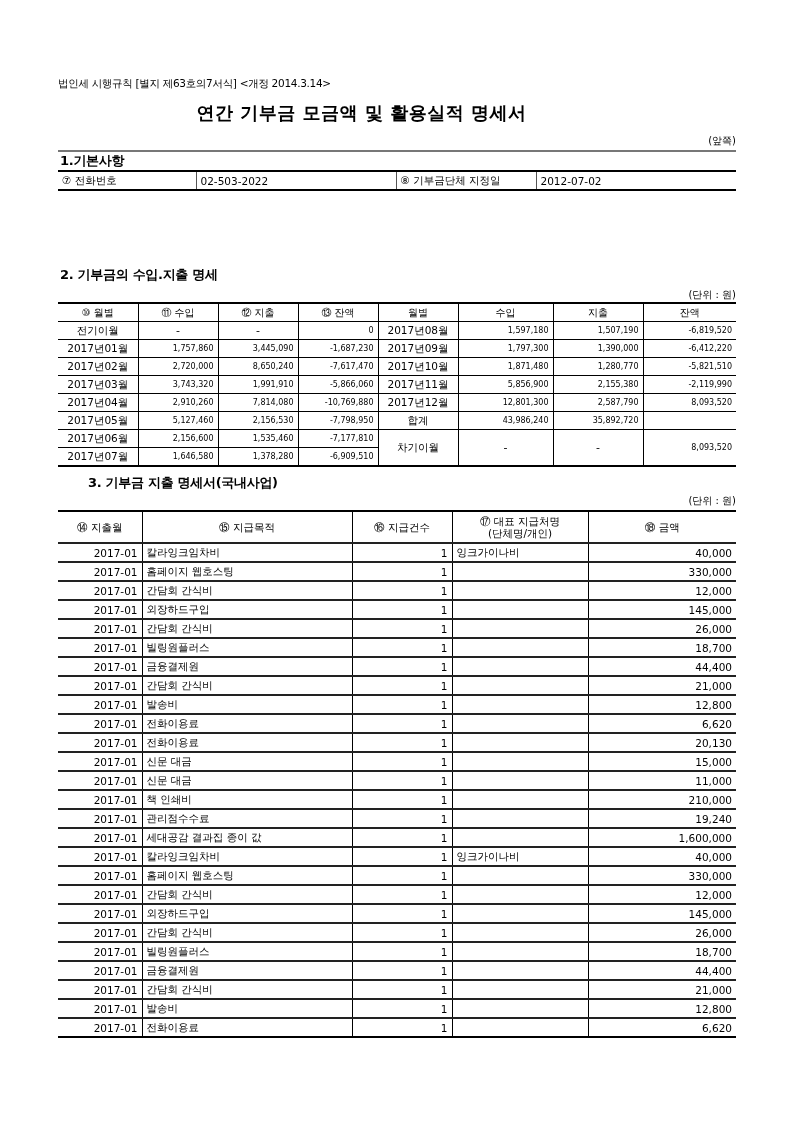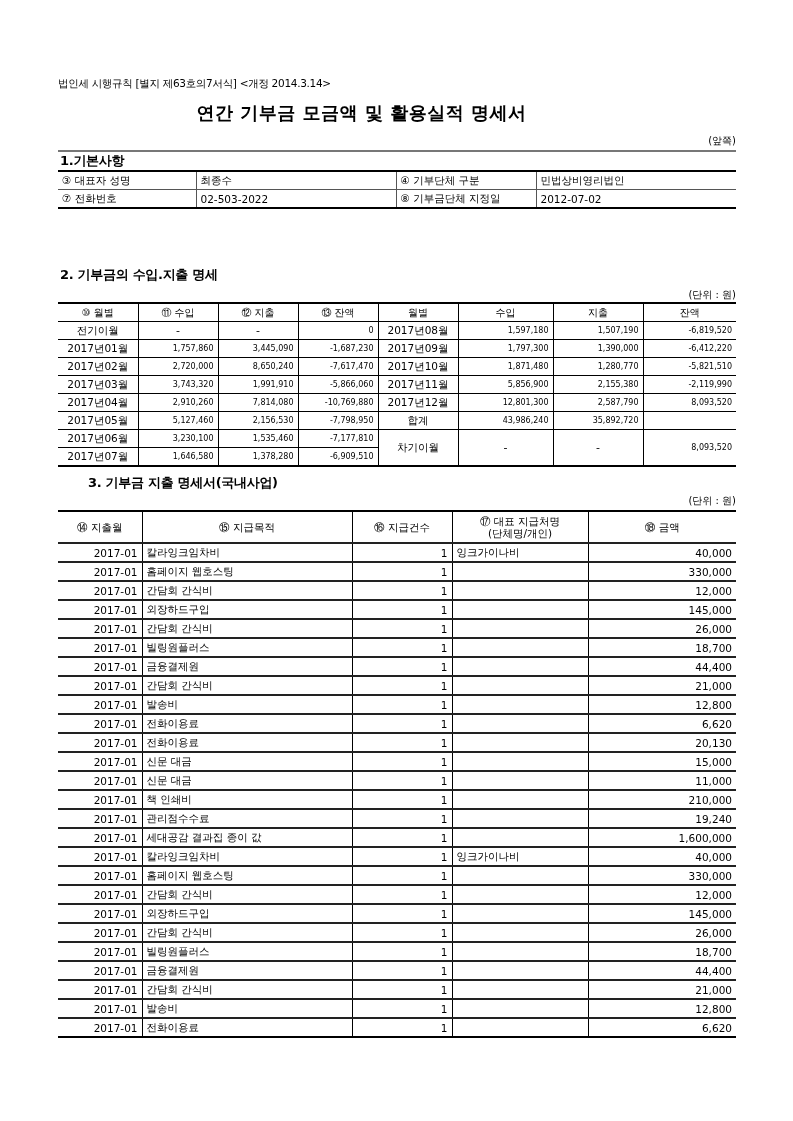--- a/index.html
+++ b/index.html
@@ -49,26 +49,20 @@
 <div class="s1-top"></div>
 <div class="sec-title" style="top:152px;">1.기본사항</div>
 <table id="t1">
   <colgroup>
       <col style="width:138px">
       <col style="width:200px">
       <col style="width:140px">
       <col style="width:200px">
     </colgroup>
   <tbody id="t1-body">
-      <tr>
-        <td>③ 대표자 성명</td>
-        <td>최종수</td>
-        <td>④ 기부단체 구분</td>
-        <td>민법상비영리법인</td>
-      </tr>
       <tr>
         <td>⑦ 전화번호</td>
         <td>02-503-2022</td>
         <td>⑧ 기부금단체 지정일</td>
         <td>2012-07-02</td>
       </tr>
     </tbody>
 </table>
 
 <div class="sec-title" style="top:266px;">2. 기부금의 수입.지출 명세</div>
@@ -152,21 +146,21 @@
         <td class="num">5,127,460</td>
         <td class="num">2,156,530</td>
         <td class="num">-7,798,950</td>
         <td class="mon">합계</td>
         <td class="num">43,986,240</td>
         <td class="num">35,892,720</td>
         <td class="num"></td>
       </tr>
       <tr>
         <td class="mon">2017년06월</td>
-        <td class="num">3,230,100</td>
+        <td class="num">2,156,600</td>
         <td class="num">1,535,460</td>
         <td class="num">-7,177,810</td>
         <td class="mon" rowspan="2">차기이월</td>
         <td class="dash" rowspan="2">-</td>
         <td class="dash" rowspan="2">-</td>
         <td class="num" rowspan="2">8,093,520</td>
       </tr>
       <tr>
         <td class="mon">2017년07월</td>
         <td class="num">1,646,580</td>

